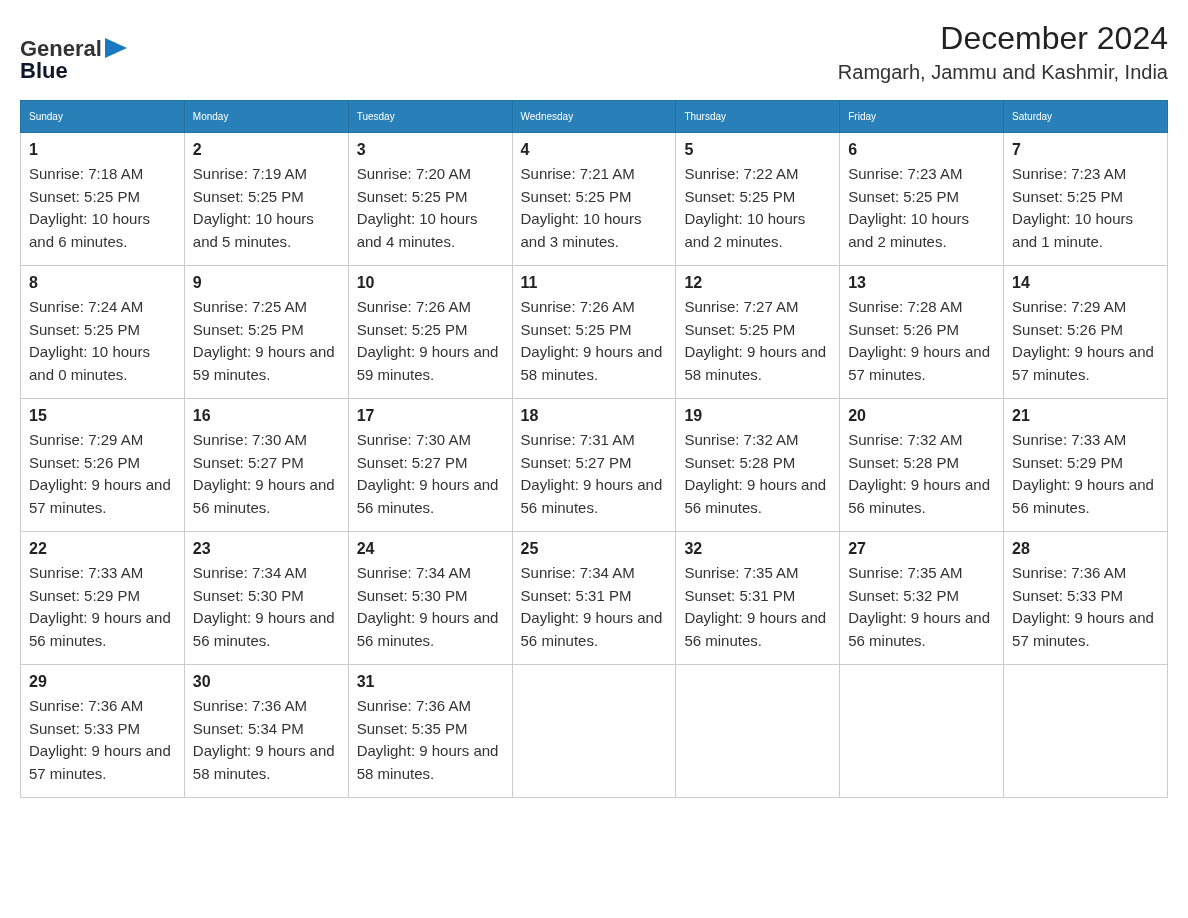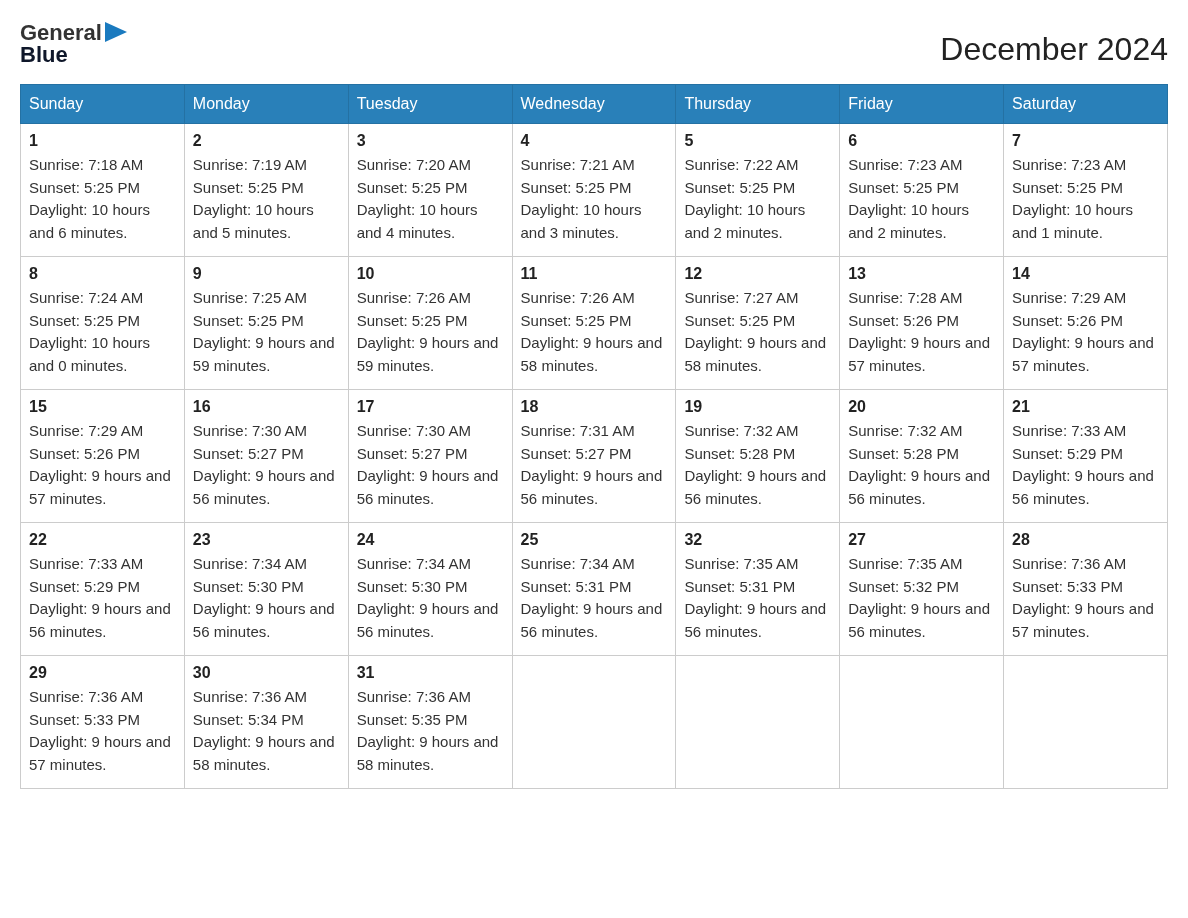--- a/index.html
+++ b/index.html
@@ -40,21 +40,21 @@
     }
     .calendar-table {
       width: 100%;
       border-collapse: collapse;
       border: 1px solid #aaa;
     }
     .calendar-table th {
       background-color: #2980b9;
       color: #fff;
       padding: 10px 8px;
-      font-size: 16px;
+      font-size: 10px;
       font-weight: normal;
       text-align: left;
       border: 1px solid #2471a3;
     }
     .calendar-table td {
       vertical-align: top;
       padding: 8px 8px 12px 8px;
       border: 1px solid #ccc;
       width: 14.28%;
       min-height: 100px;
@@ -96,20 +96,21 @@
           <svg width="22" height="20" viewBox="0 0 22 20">
             <polygon points="0,0 22,10 0,20" fill="#1a7abf"></polygon>
           </svg>
         </div>
       </div>
       <span class="logo-text" style="color:#0f172a; margin-top:-4px;">Blue</span>
     </div>
   </div>
   <div class="title-block">
     <div class="month-title">December 2024</div>
+    <div class="subtitle">Ramgarh, Jammu and Kashmir, India</div>
   </div>
 </div>
 
 <table class="calendar-table">
   <thead>
     <tr>
       <th>Sunday</th>
       <th>Monday</th>
       <th>Tuesday</th>
       <th>Wednesday</th>

